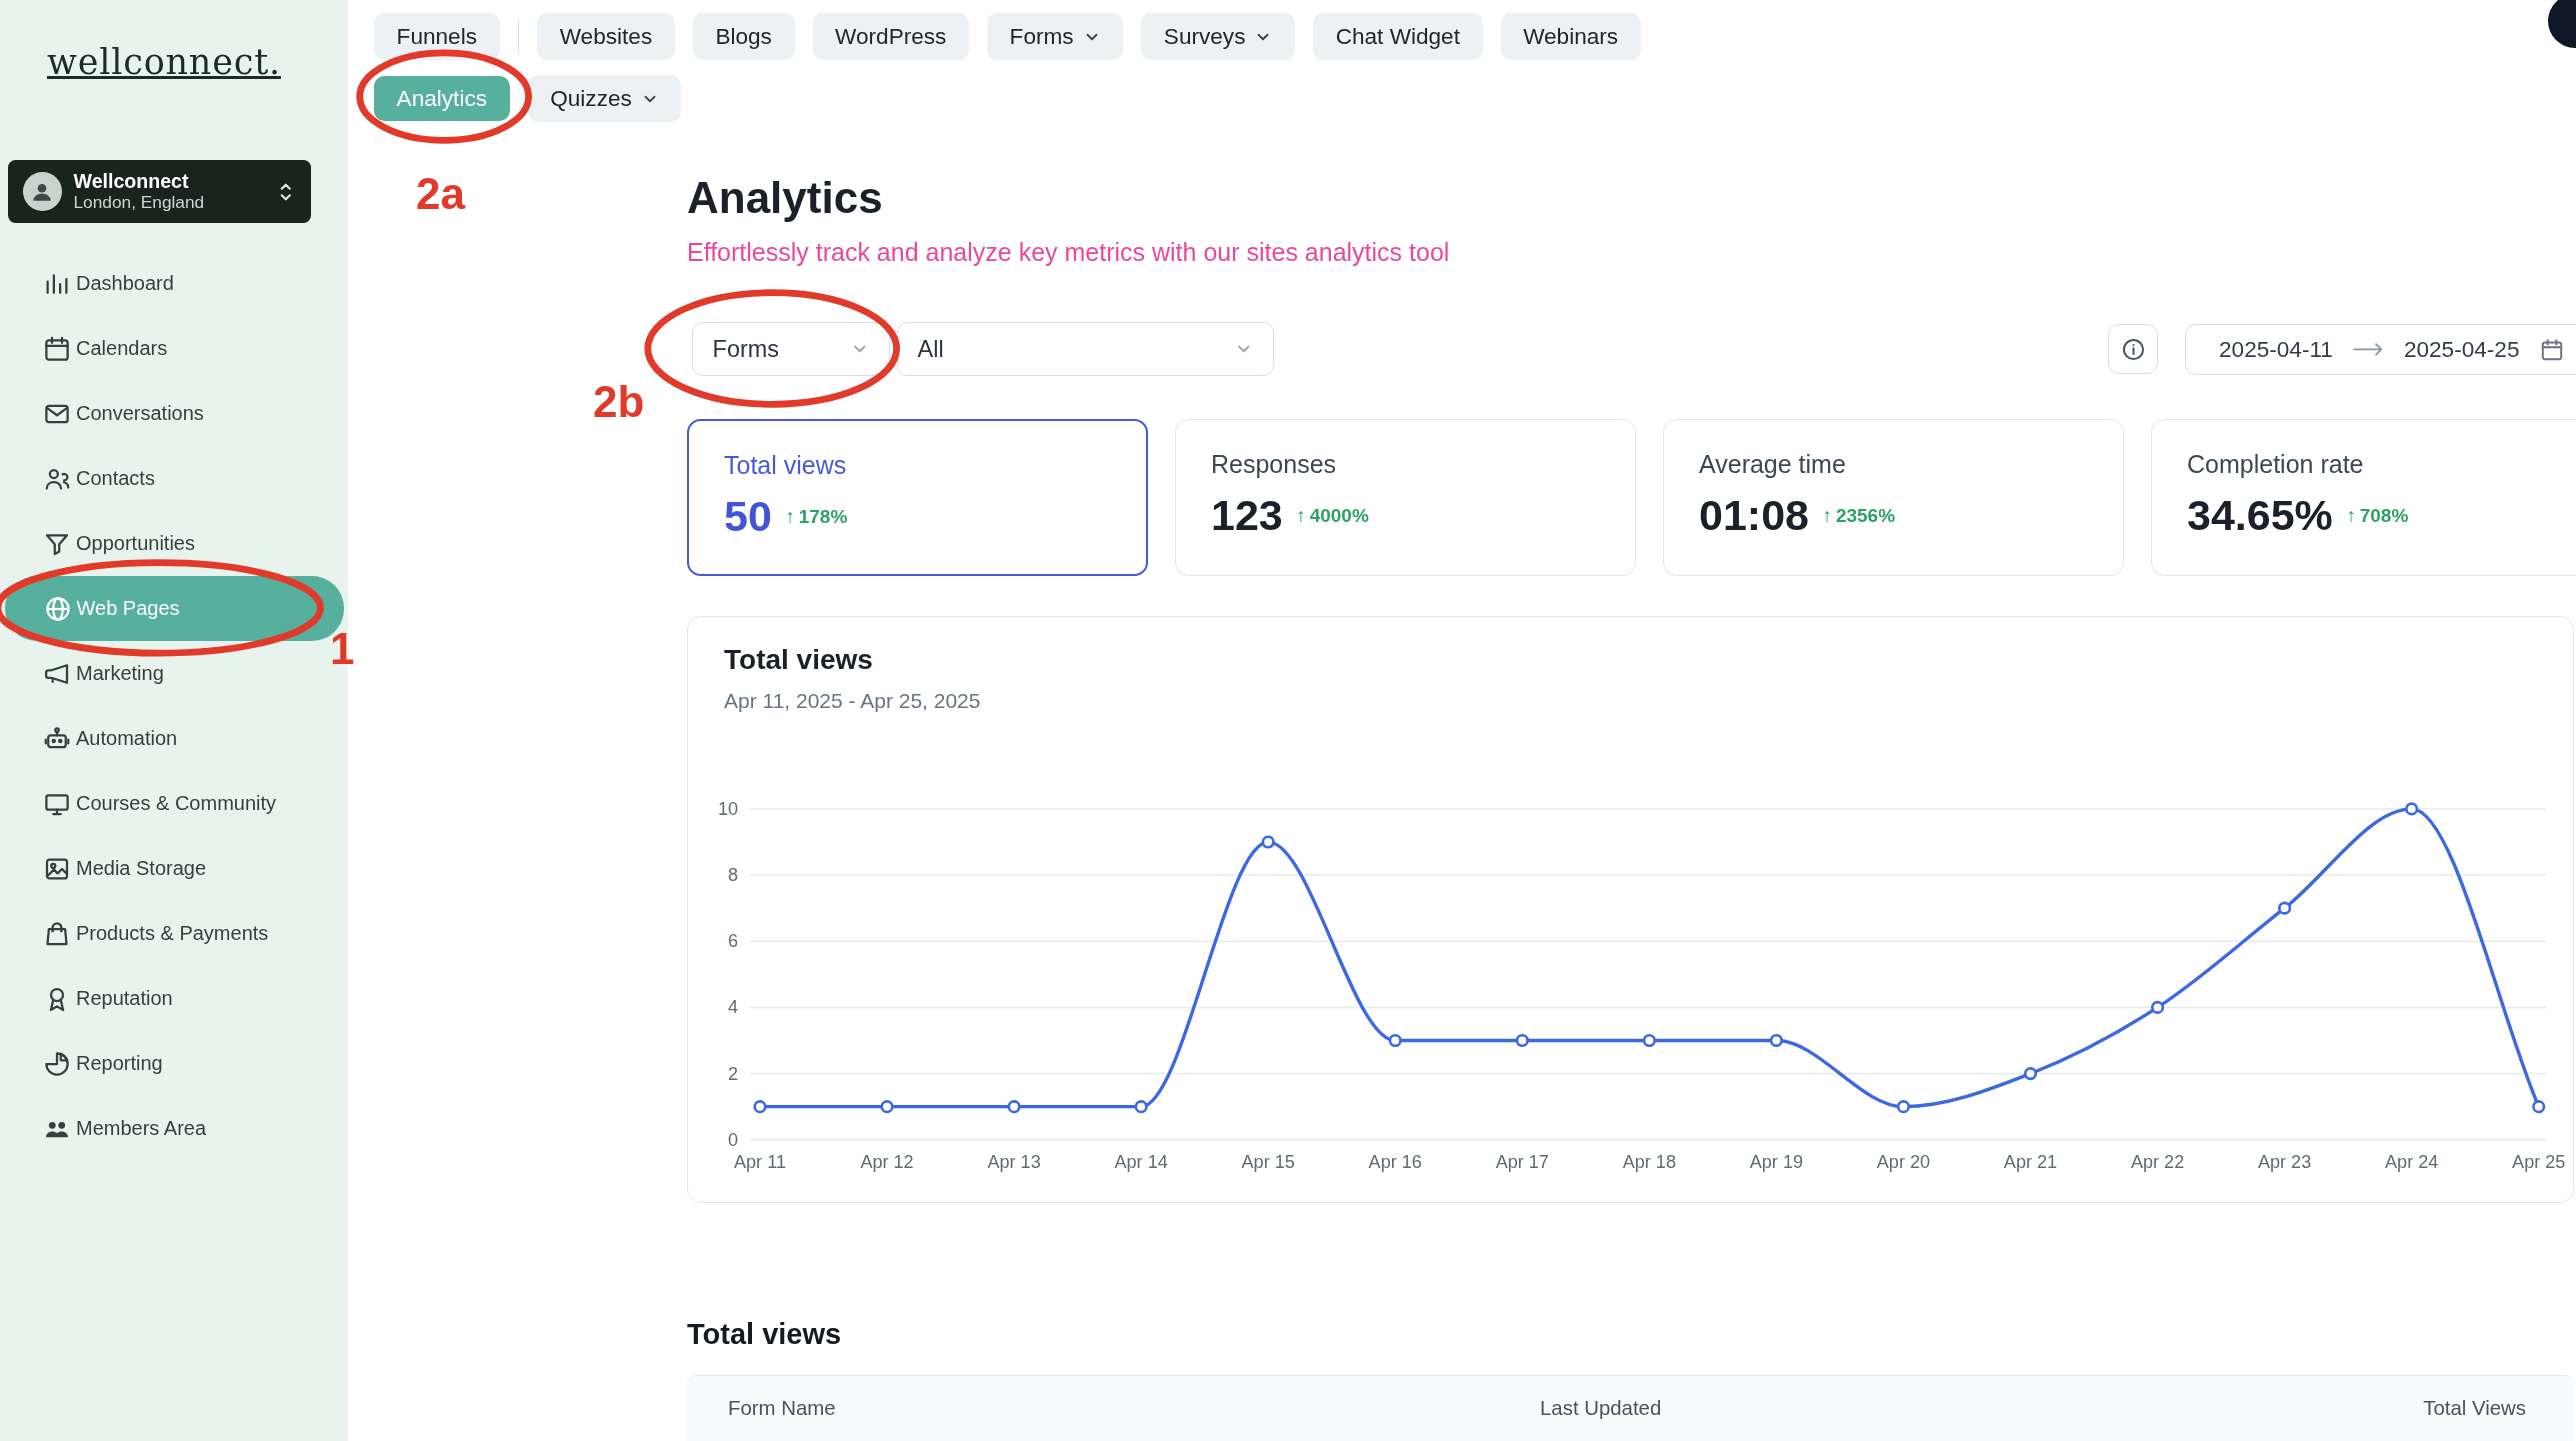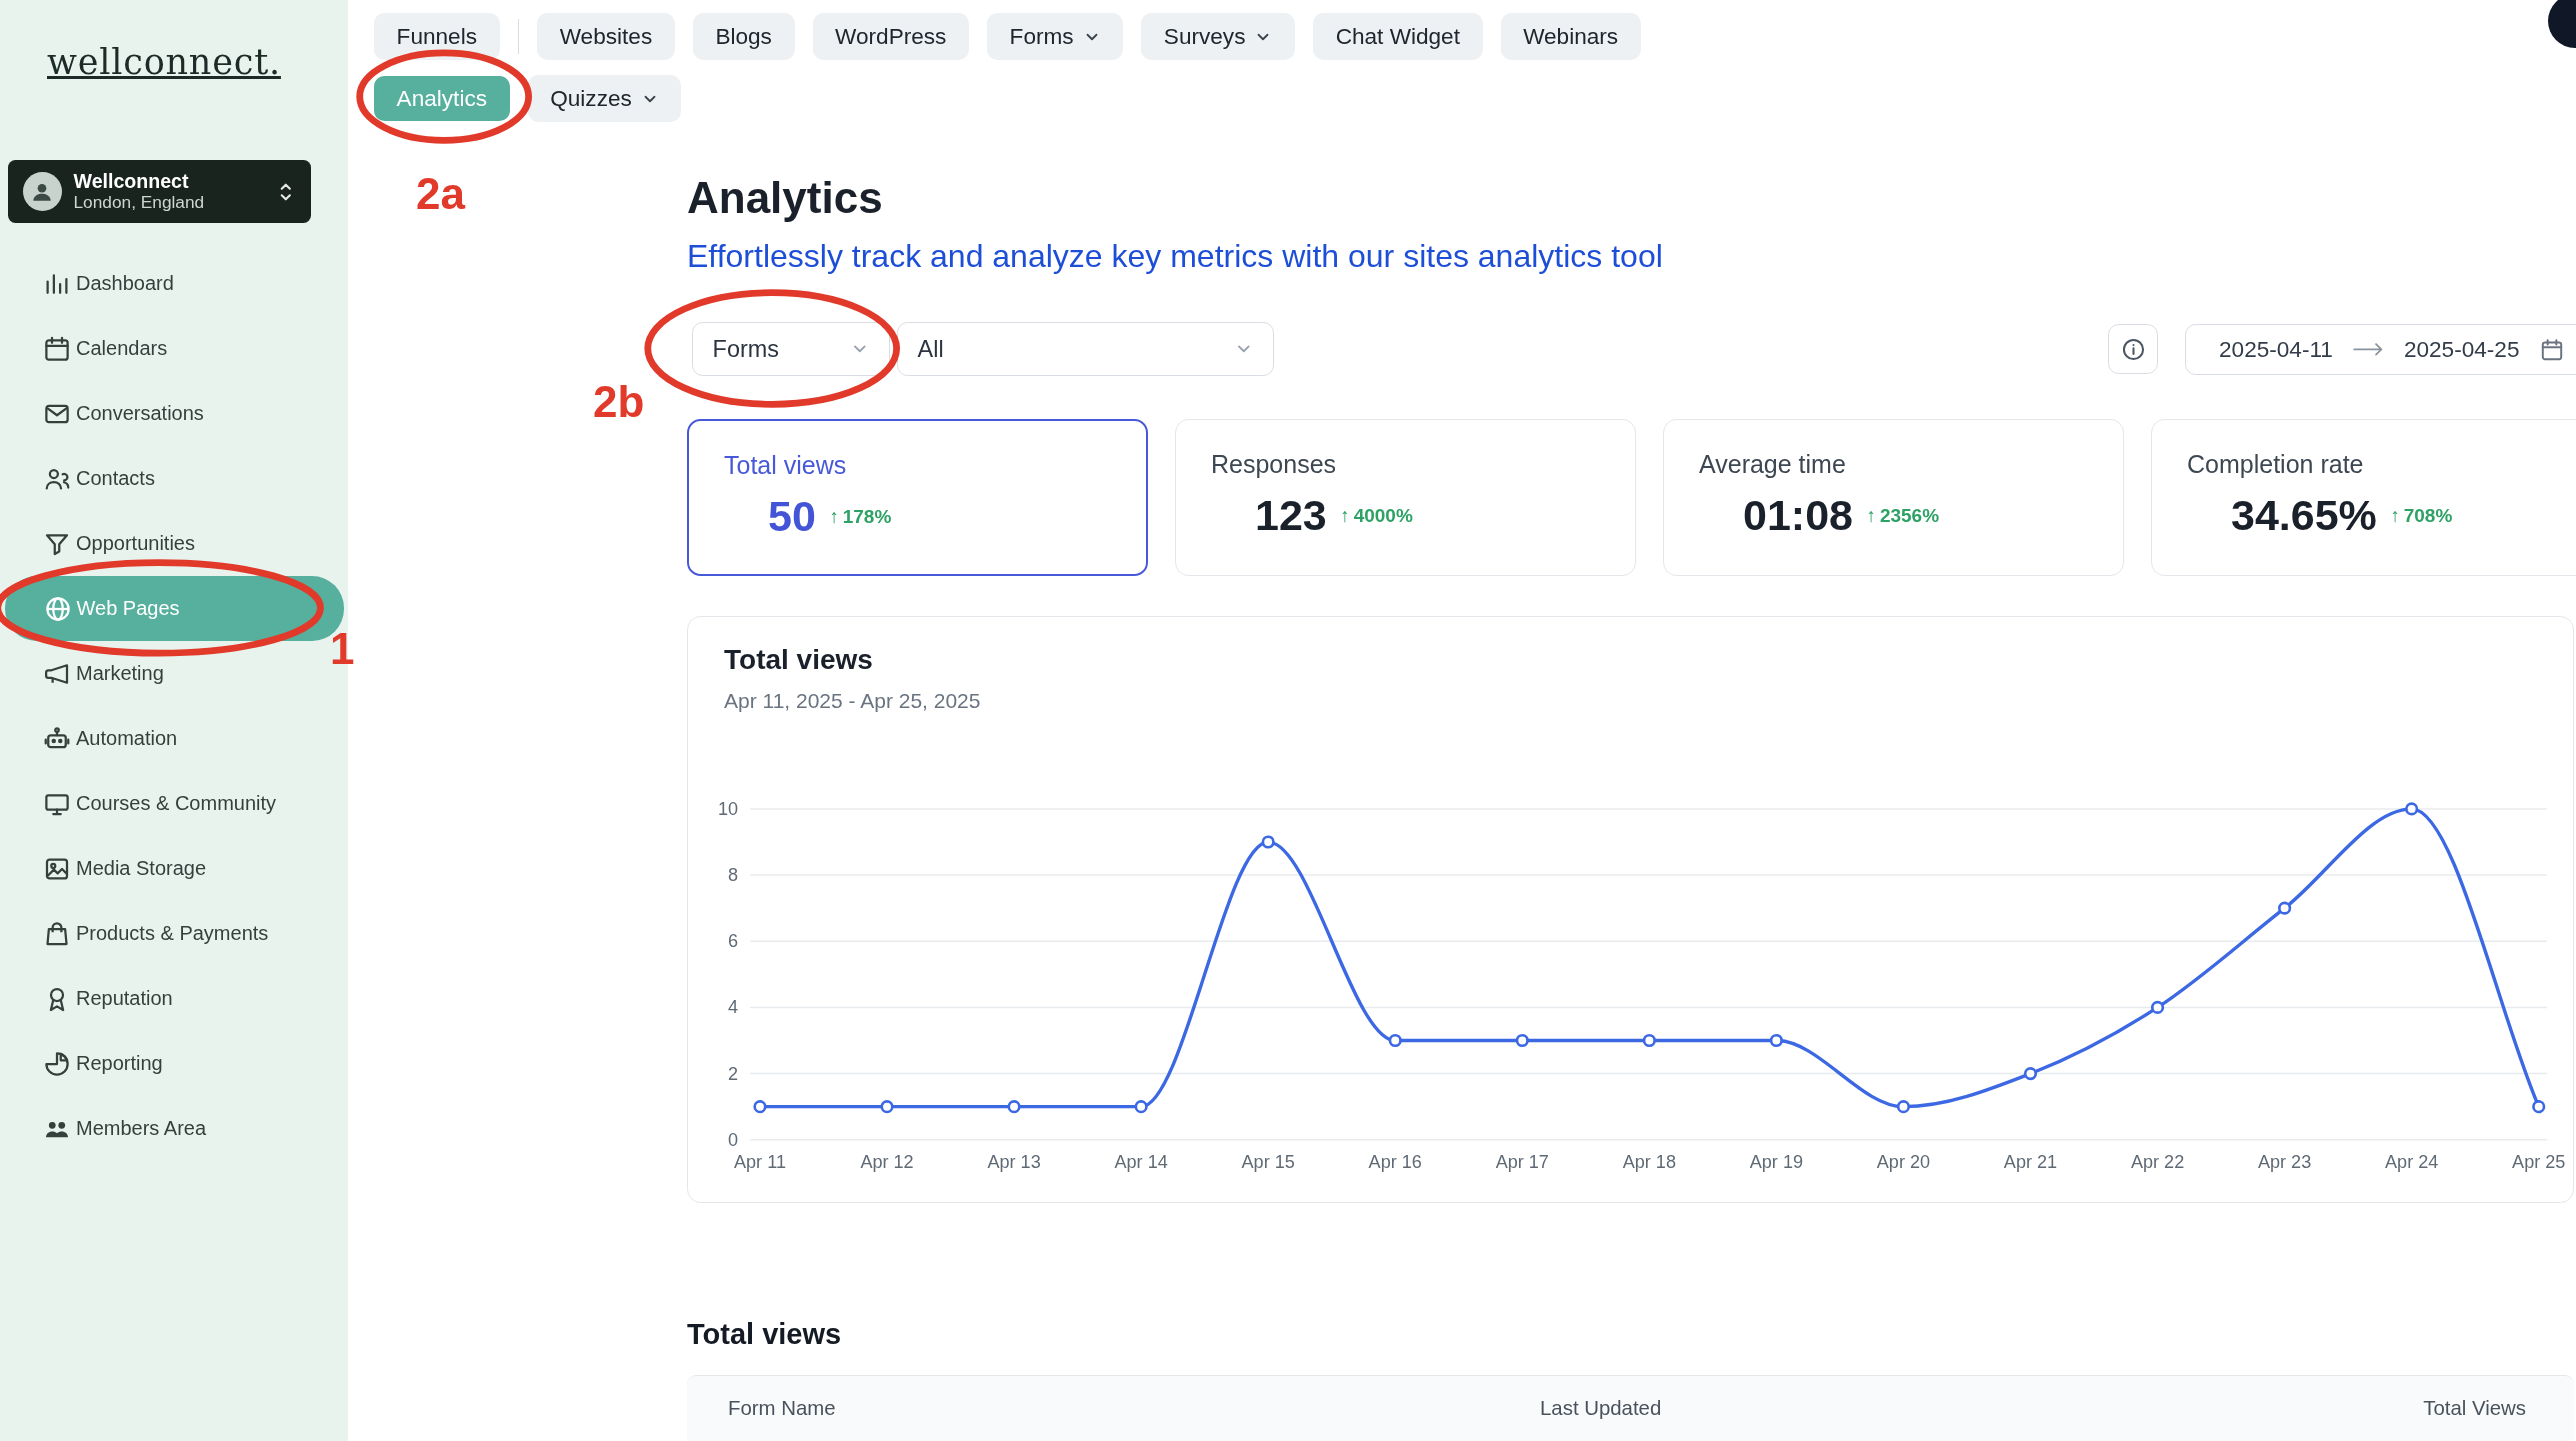--- a/index.html
+++ b/index.html
@@ -34,21 +34,21 @@
   .tab-btn{height:47px;display:flex;align-items:center;gap:9px;padding:0 22.6px;background:#eef1f3;
            border-radius:10.6px;font-size:22.6px;color:#20262e;cursor:pointer;white-space:nowrap;}
   .tab-btn.teal{background:#57b09e;color:#ffffff;height:45px;}
   .tabs-divider{width:1.5px;height:35px;background:#d9dde1;}
   .chev{color:#3a424c;display:flex;align-items:center;}
   .corner-avatar{position:absolute;right:-26px;top:-6px;width:54px;height:54px;border-radius:50%;
                  background:#101828;cursor:pointer;}
 
   
   .page-title{position:absolute;left:687px;top:173px;font-size:44px;font-weight:600;color:#1a212b;}
-  .page-sub{position:absolute;left:687px;top:238px;font-size:32px;color:#1d4ed8;}
+  .page-sub{position:absolute;left:687px;top:238px;font-size:25px;color:#ec4899;}
 
   .select{position:absolute;height:54px;background:#fff;border:1.5px solid #d8dde3;border-radius:10.6px;
           display:flex;align-items:center;justify-content:space-between;padding:0 19.6px;
           font-size:23.4px;color:#2b3440;box-sizing:border-box;cursor:pointer;}
   .select .chev{color:#97a1ab;}
   .sel-forms{left:692px;top:322px;width:198px;}
   .sel-all{left:897px;top:322px;width:377px;gap:40px;}
 
   .info-btn{position:absolute;left:2108px;top:324px;width:50px;height:50px;border:1.5px solid #d8dde3;
             border-radius:10.6px;display:flex;align-items:center;justify-content:center;color:#4b5563;
@@ -56,21 +56,21 @@
   .date-box{position:absolute;left:2185px;top:324px;width:452px;height:51px;border:1.5px solid #d8dde3;
             border-radius:10.6px;display:flex;align-items:center;padding:0 33px;gap:18px;font-size:22.6px;
             color:#333c48;box-sizing:border-box;background:#fff;cursor:pointer;}
   .date-arrow{color:#8a949e;display:flex;align-items:center;}
   .date-cal{color:#6b7280;display:flex;align-items:center;margin-left:1.5px;}
 
   
   .card{position:absolute;top:419px;width:461px;height:157px;background:#fff;border:1.5px solid #e3e6ea;
         border-radius:13.6px;padding:30px 35px;box-sizing:border-box;cursor:pointer;}
   .card .label{font-size:25px;color:#3d4752;}
-  .card .value-row{margin-top:15px;display:flex;align-items:center;gap:13.6px;margin-left:44px;}
+  .card .value-row{margin-top:15px;display:flex;align-items:center;gap:13.6px;}
   .card .value{font-size:43px;font-weight:700;color:#1a212b;line-height:1;}
   .trend{font-size:19px;color:#2ea265;font-weight:600;display:flex;align-items:center;gap:3.8px;}
   .card.selected{border:2.3px solid #4759d9;}
   .card.selected .label{color:#4759d9;}
   .card.selected .value{color:#4355d6;}
   .c1{left:687px;} .c2{left:1175px;} .c3{left:1663px;} .c4{left:2151px;}
 
   
   .chart-card{position:absolute;left:687px;top:616px;width:1887px;height:587px;background:#fff;
               border:1.5px solid #e3e6ea;border-radius:13.6px;box-sizing:border-box;}

